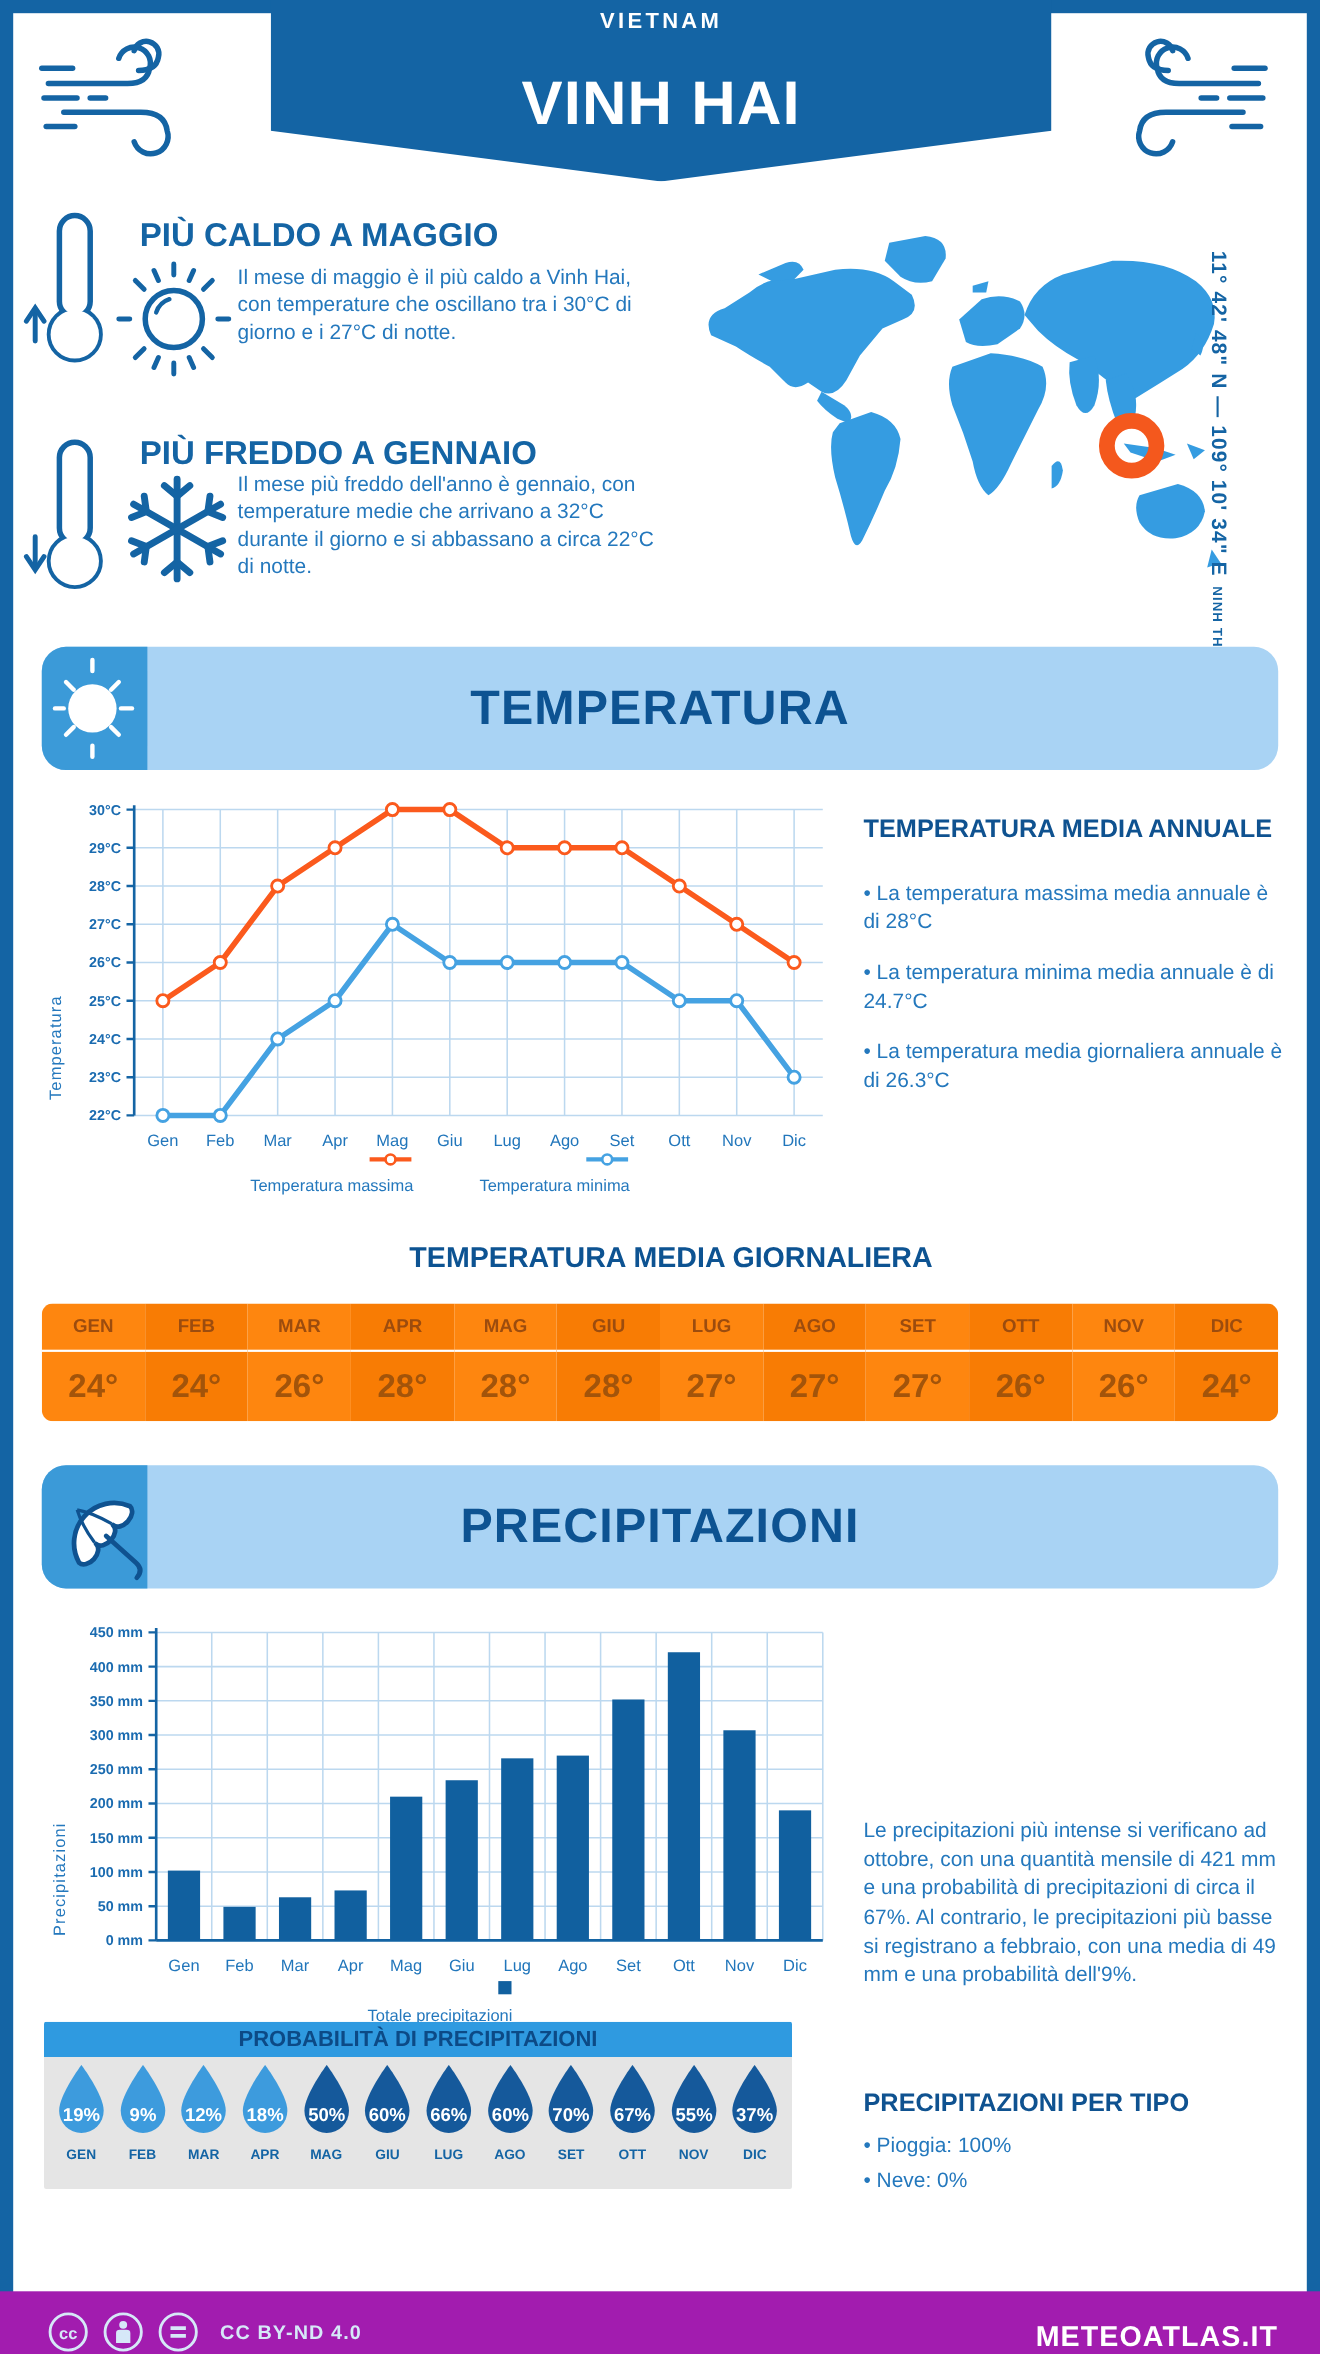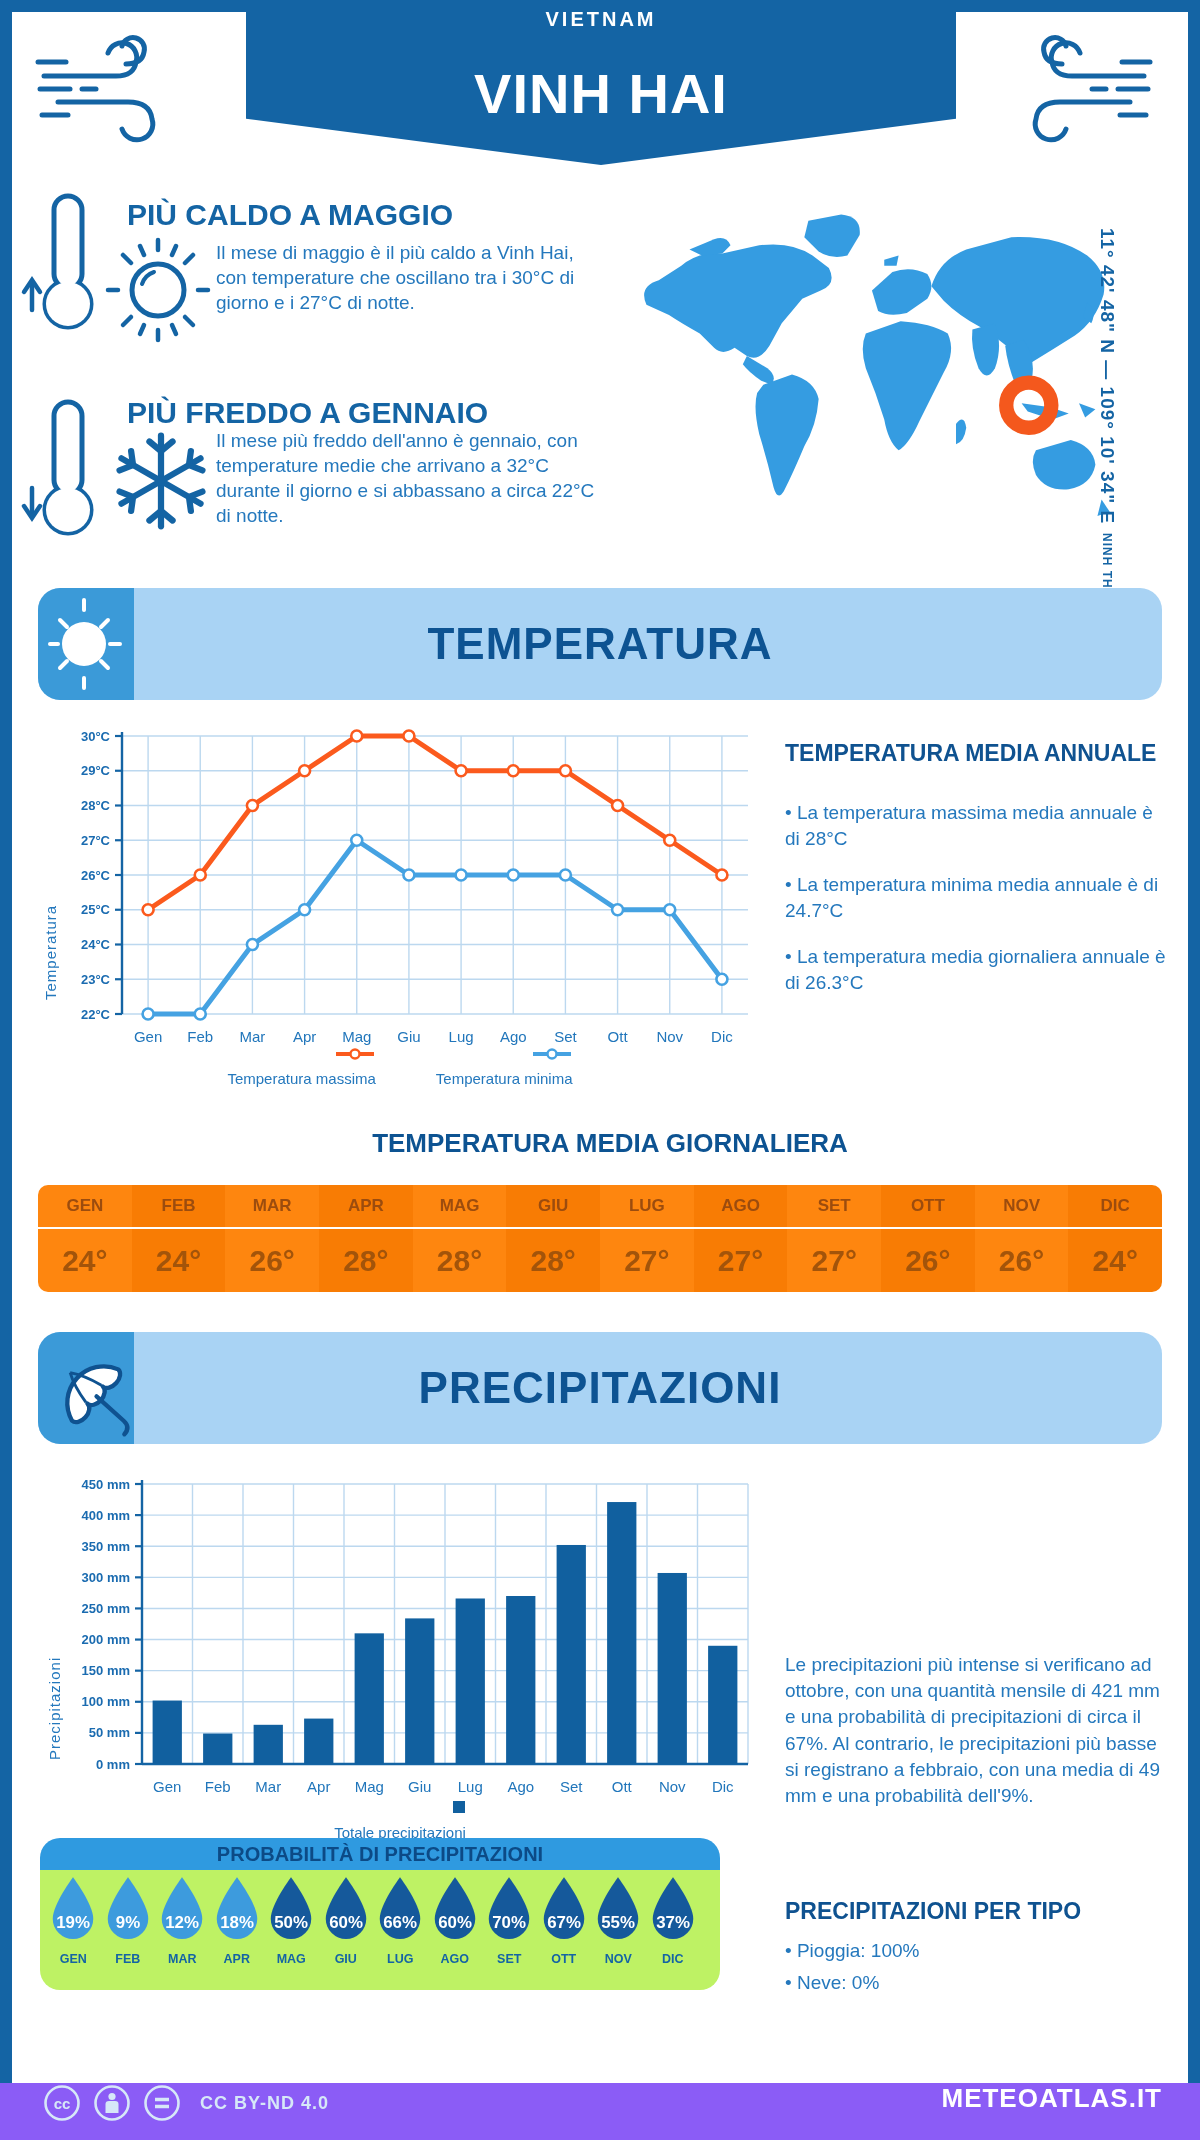--- a/index.html
+++ b/index.html
@@ -35,28 +35,28 @@
   .col-text{position:absolute;left:785px;width:382px;font-size:19px;line-height:1.38;color:#2478bd;}
   
   #daily-heading{position:absolute;left:0;width:1200px;text-align:center;font-size:26px;font-weight:bold;color:#0d5392;}
   #daily-table{position:absolute;left:38px;top:1185px;width:1124px;height:107px;border-radius:10px;overflow:hidden;display:flex;}
   .day-col{flex:1;display:flex;flex-direction:column;}
   .day-head{height:42px;display:flex;align-items:center;justify-content:center;
     font-size:17px;font-weight:bold;color:#9c4c0e;border-bottom:2px solid #ffffff;}
   .day-val{flex:1;display:flex;align-items:center;justify-content:center;
     font-size:30px;font-weight:bold;color:#a3540a;}
   
-  #prob-box{position:absolute;left:40px;top:1838px;width:680px;height:152px;border-radius:20px;overflow:hidden;}
+  #prob-box{position:absolute;left:40px;top:1838px;width:680px;height:152px;border-radius:2px;overflow:hidden;}
   #prob-header{height:32px;background:#2f9ae0;display:flex;align-items:center;justify-content:center;
     font-size:20px;font-weight:bold;color:#0c4a86;}
-  #prob-body{height:120px;background:#bef264;display:flex;padding:4px 20px 0 6px;}
+  #prob-body{height:120px;background:#e5e5e5;display:flex;padding:4px 6px 0 6px;}
   .drop-cell{flex:1;display:flex;flex-direction:column;align-items:center;}
   .drop-month{font-size:12.5px;font-weight:bold;color:#1464a4;margin-top:2px;}
   
-  #footer{position:absolute;left:0;top:2083px;width:1200px;height:57px;background:#8b5cf6;display:flex;align-items:flex-start;}
+  #footer{position:absolute;left:0;top:2083px;width:1200px;height:57px;background:#a21caf;display:flex;align-items:flex-end;}
   #license{display:flex;align-items:center;gap:10px;margin-left:42px;}
   #license-label{color:#d6e8f8;font-size:18px;font-weight:bold;letter-spacing:1px;margin-left:8px;}
   #site-label{position:absolute;right:38px;color:#ffffff;font-size:26px;font-weight:bold;letter-spacing:1px;}
   svg text{font-family:"Liberation Sans", sans-serif;}
 </style>
 </head>
 <body>
 
 <div id="page">
 

